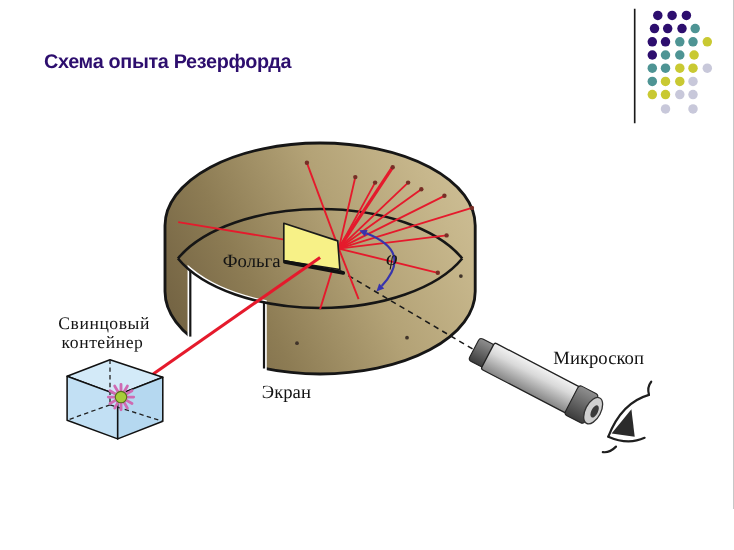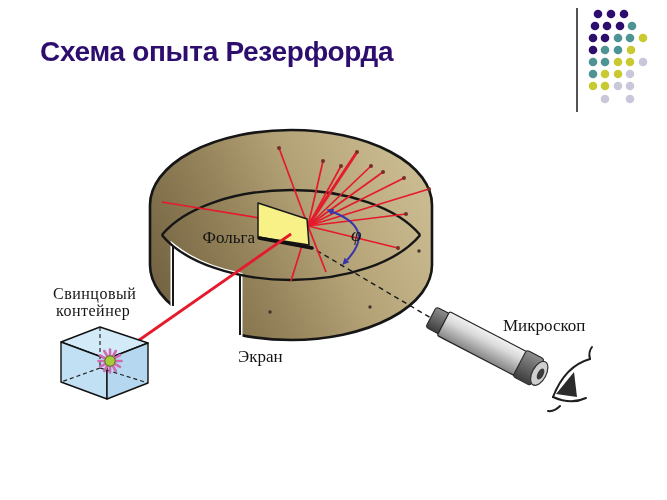--- a/index.html
+++ b/index.html
@@ -5,24 +5,24 @@
   html,body{margin:0;padding:0;background:#888;}
   .slide{
     position:relative;
     width:667px;height:500px;
     background:#ffffff;
     overflow:hidden;
     font-family:"Liberation Sans",sans-serif;
   }
   .slide-title{
     position:absolute;
-    left:40px;top:36px;
+    left:40px;top:46px;
     margin:0;
     font-family:"Liberation Sans",sans-serif;
-    font-size:28px;
+    font-size:18px;
     font-weight:bold;
     letter-spacing:-0.3px;
     color:#2d0e6e;
   }
   svg{position:absolute;left:0;top:0;}
   text{font-family:"Liberation Serif",serif;fill:#141414;}
 </style>
 </head>
 <body>
 

